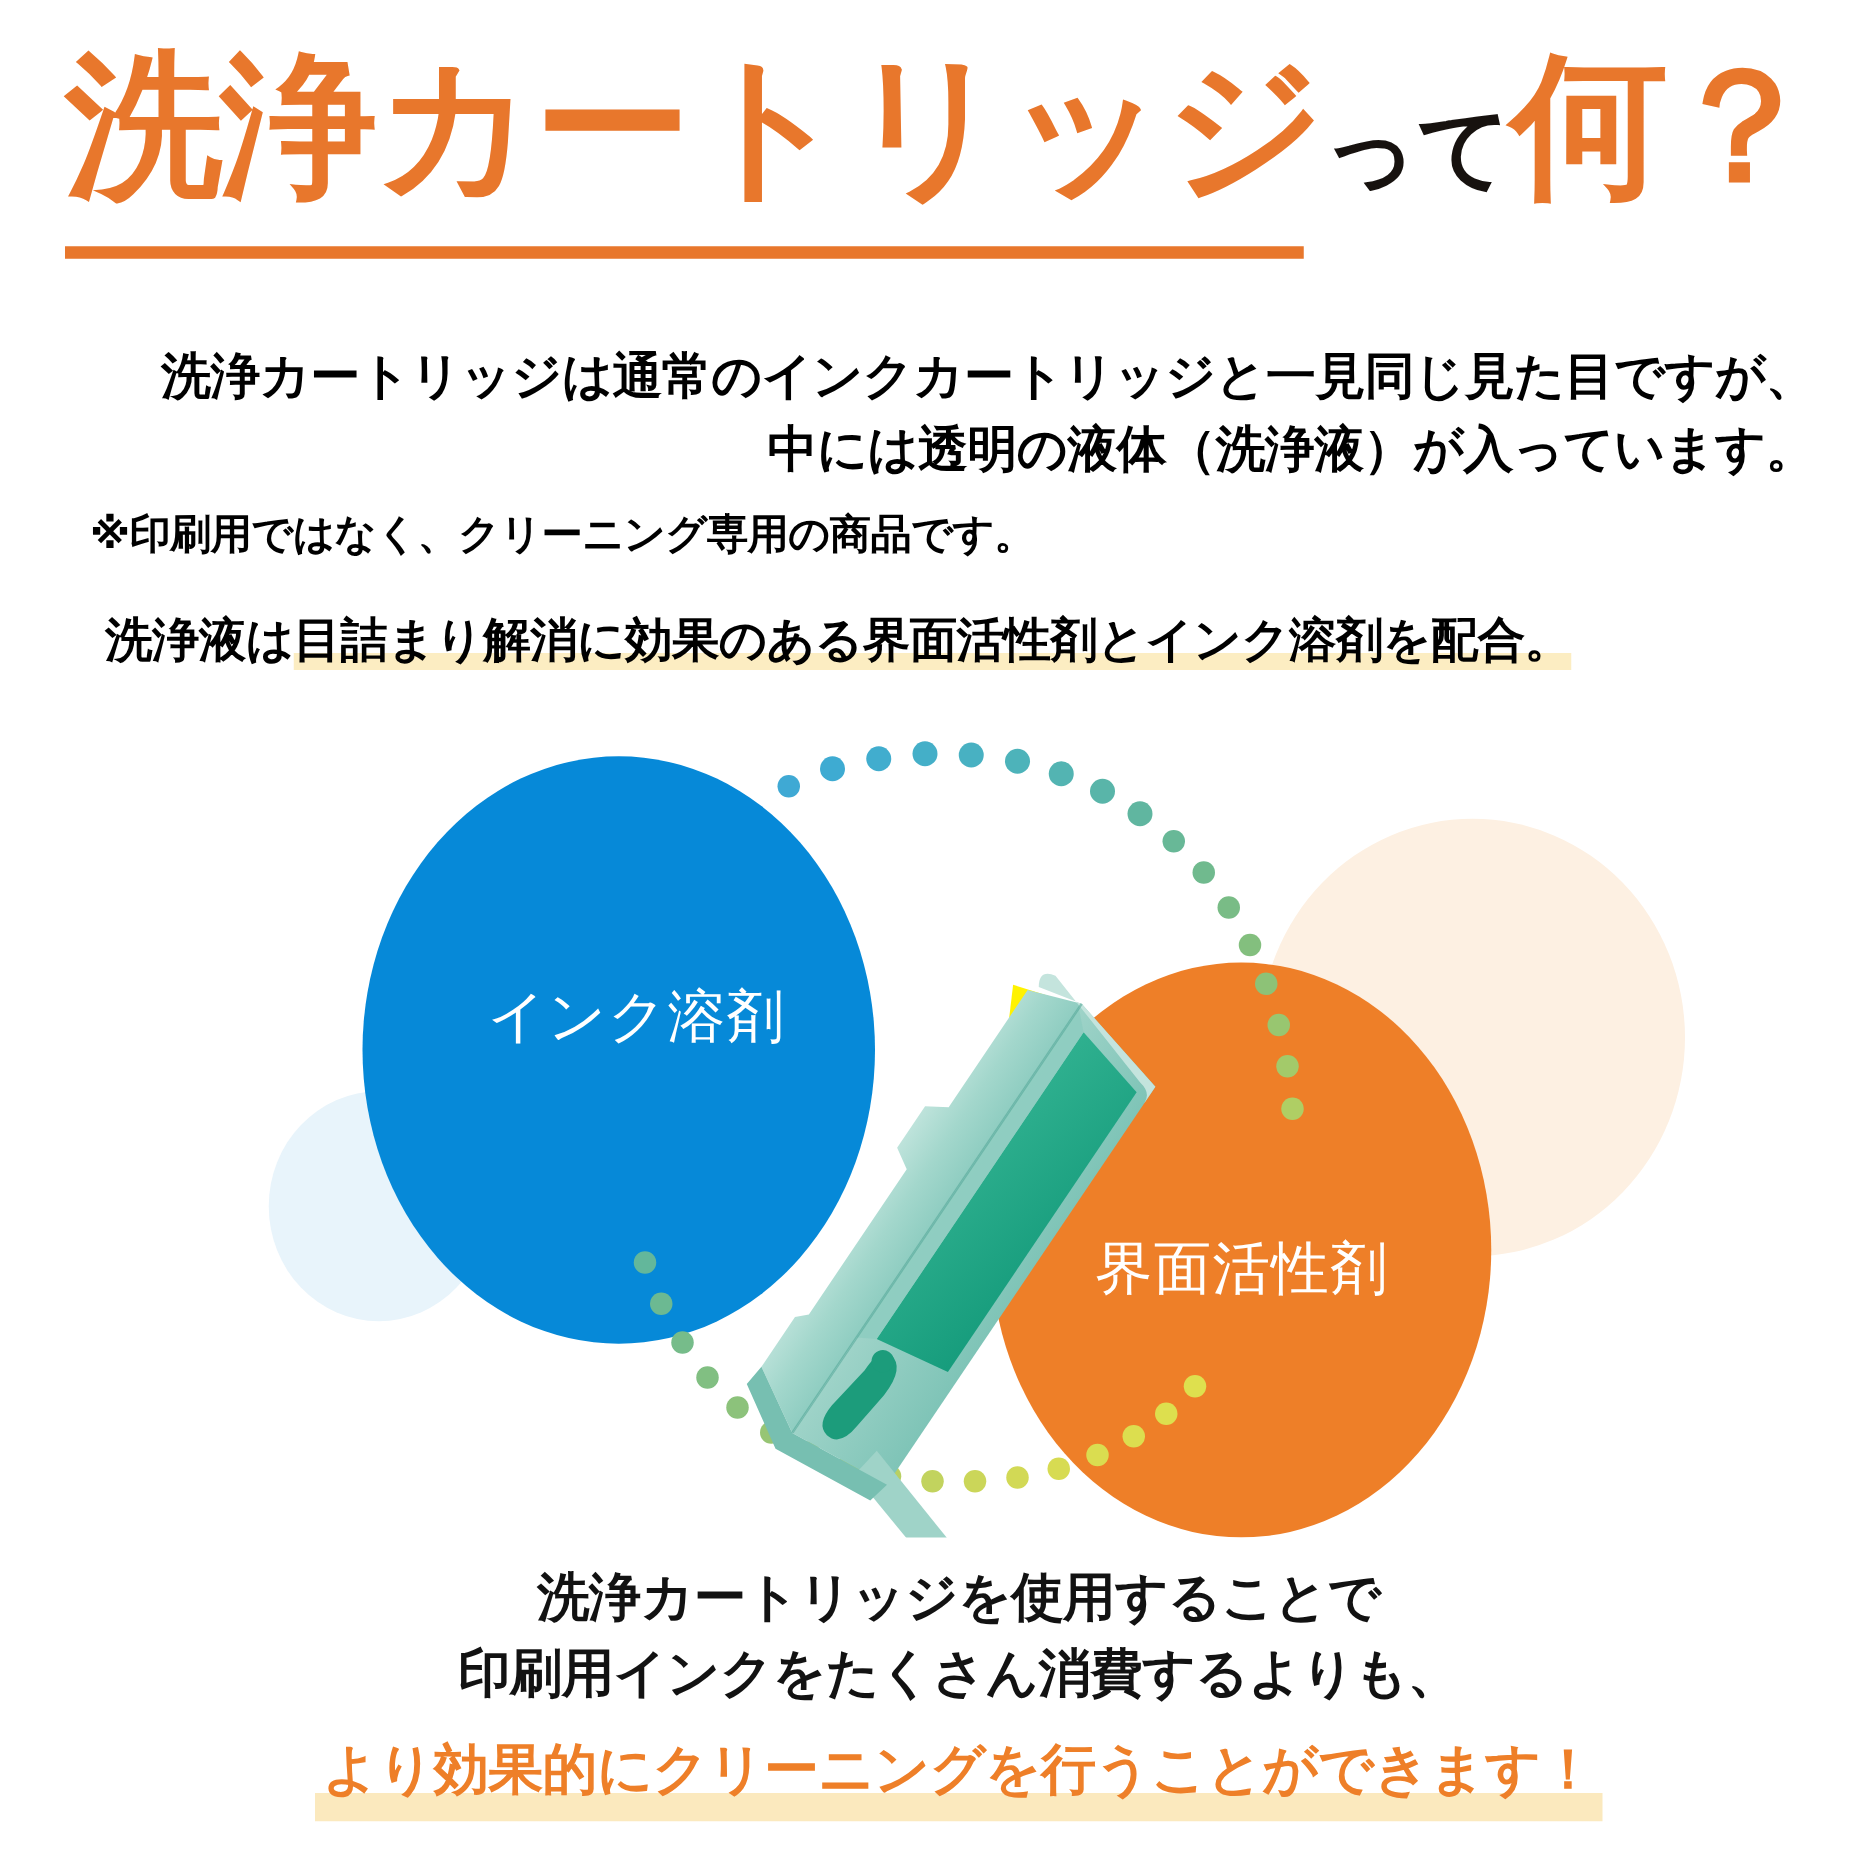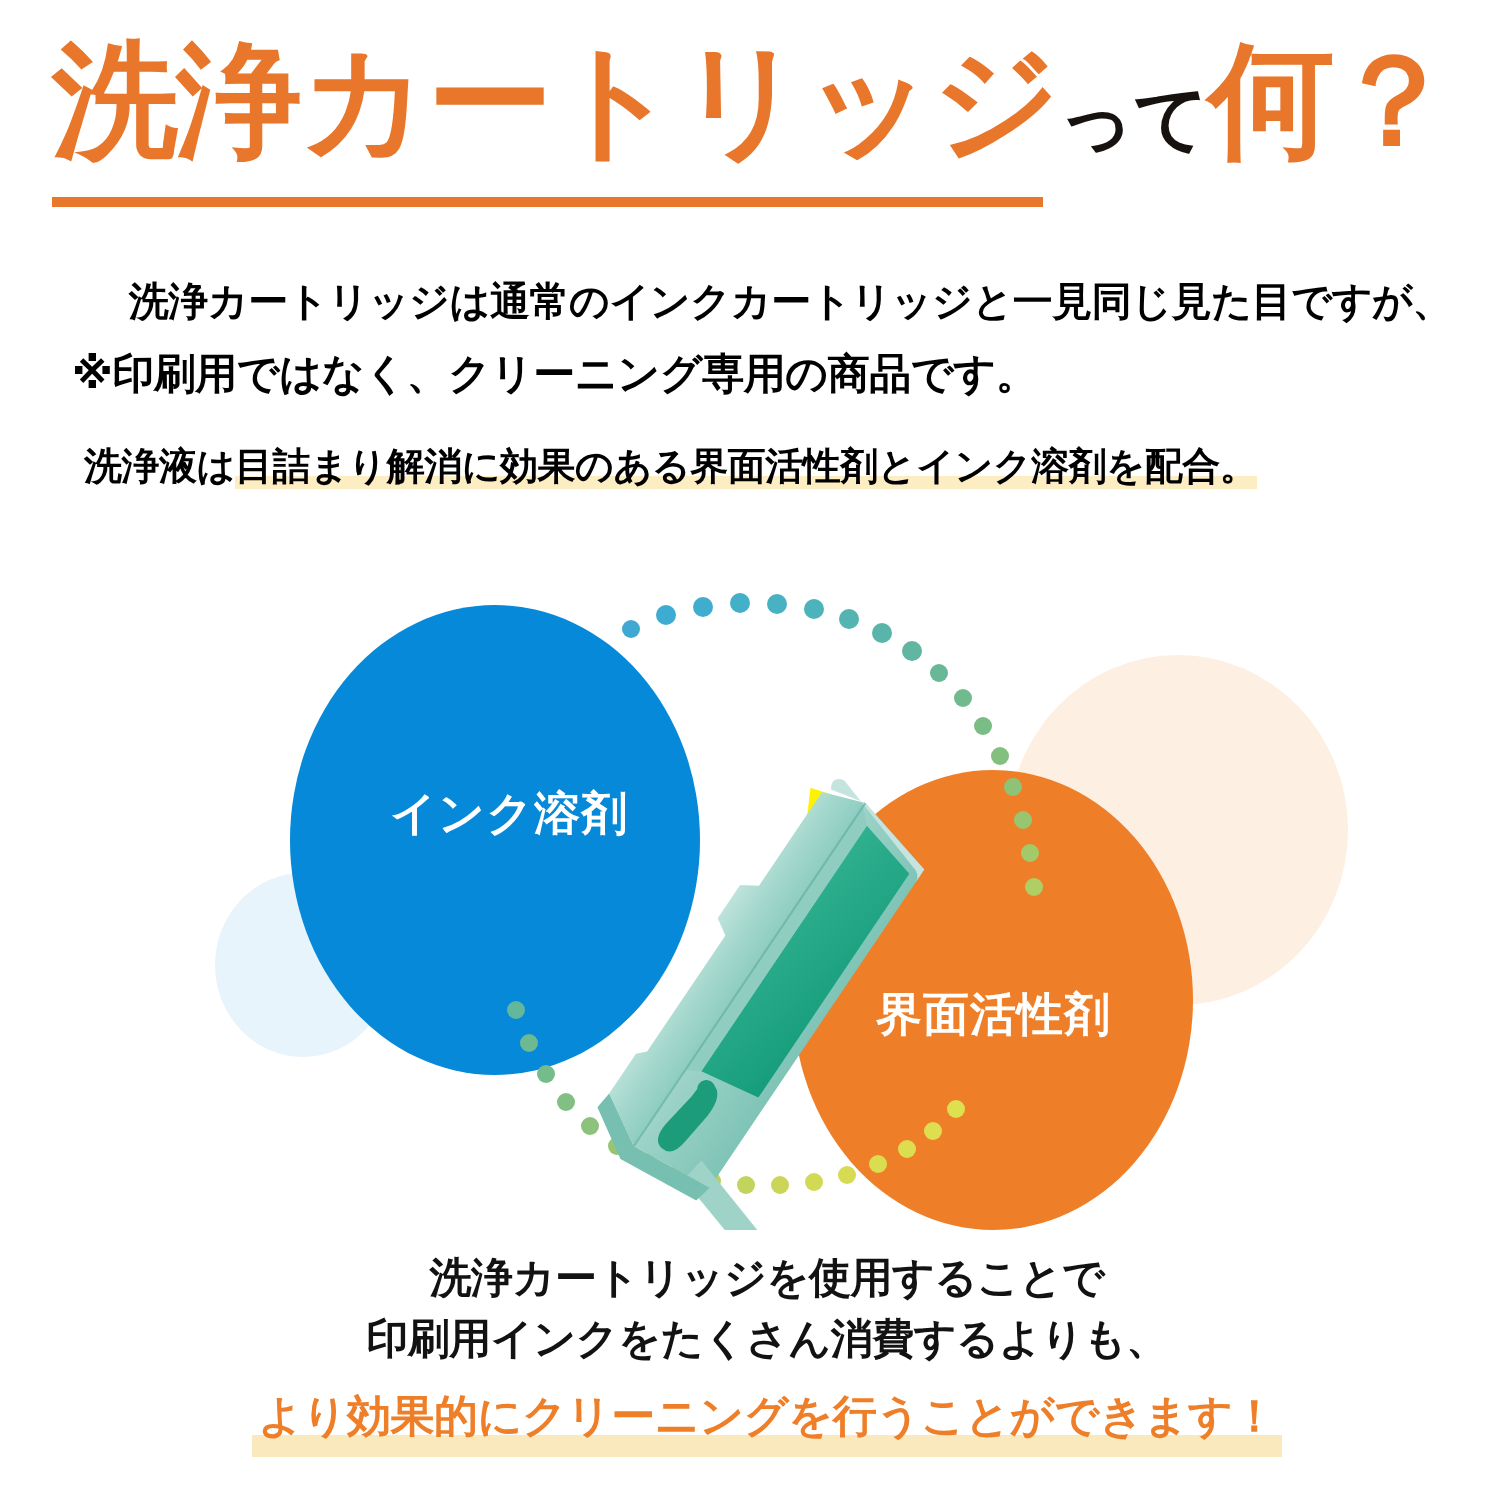--- a/index.html
+++ b/index.html
@@ -73,21 +73,21 @@
   .para-lead {
     font-size: 40px;
     font-weight: 700;
     color: #000000;
     line-height: 1.48;
     letter-spacing: -0.5px;
     margin: 0;
     text-align: right;
   }
   .para-note {
-    font-size: 42px;
+    font-size: 33px;
     font-weight: 700;
     color: #000000;
     line-height: 1.4;
     letter-spacing: -0.5px;
     margin: 14px 0 0 0;
   }
   .para-hl {
     font-size: 38px;
     font-weight: 700;
     color: #000000;
@@ -107,21 +107,21 @@
     left: 0;
     top: 565px;
     width: 1500px;
     height: 665px;
   }
   #diagram svg { display: block; }
 
   .circle-label {
     position: absolute;
     font-size: 46px;
-    font-weight: 700;
+    font-weight: 400;
     color: #ffffff;
     letter-spacing: 1px;
     white-space: nowrap;
   }
   #label-ink   { left: 388px; top: 783px; }
   #label-surf  { left: 878px; top: 955px; margin-top: 29px; }
 
   
   #footer-block {
     position: absolute;
@@ -157,20 +157,21 @@
 <div id="page">
 
   <div id="title-block">
     <div id="title-line"><span class="t-main">洗浄カートリッジ</span><span class="t-small">って</span><span class="t-q">何？</span></div>
   </div>
   <div id="title-underline"></div>
 
   <div id="copy-block">
     <p class="para-lead">
       <span>洗浄カートリッジは通常のインクカートリッジと一見同じ見た目ですが、</span><br>
+      <span>中には透明の液体（洗浄液）が入っています。</span>
     </p>
     <p class="para-note">※印刷用ではなく、クリーニング専用の商品です。</p>
     <p class="para-hl"><span>洗浄液は</span><span class="hl-mark">目詰まり解消に効果のある界面活性剤とインク溶剤を配合。</span></p>
   </div>
 
   <div id="diagram">
     <svg width="1500" height="665" viewBox="0 0 1500 665" xmlns="http://www.w3.org/2000/svg">
       <defs>
         <linearGradient id="cartTopGrad" x1="0" y1="0" x2="1" y2="1">
           <stop offset="0%" stop-color="#2FB08F"></stop>

